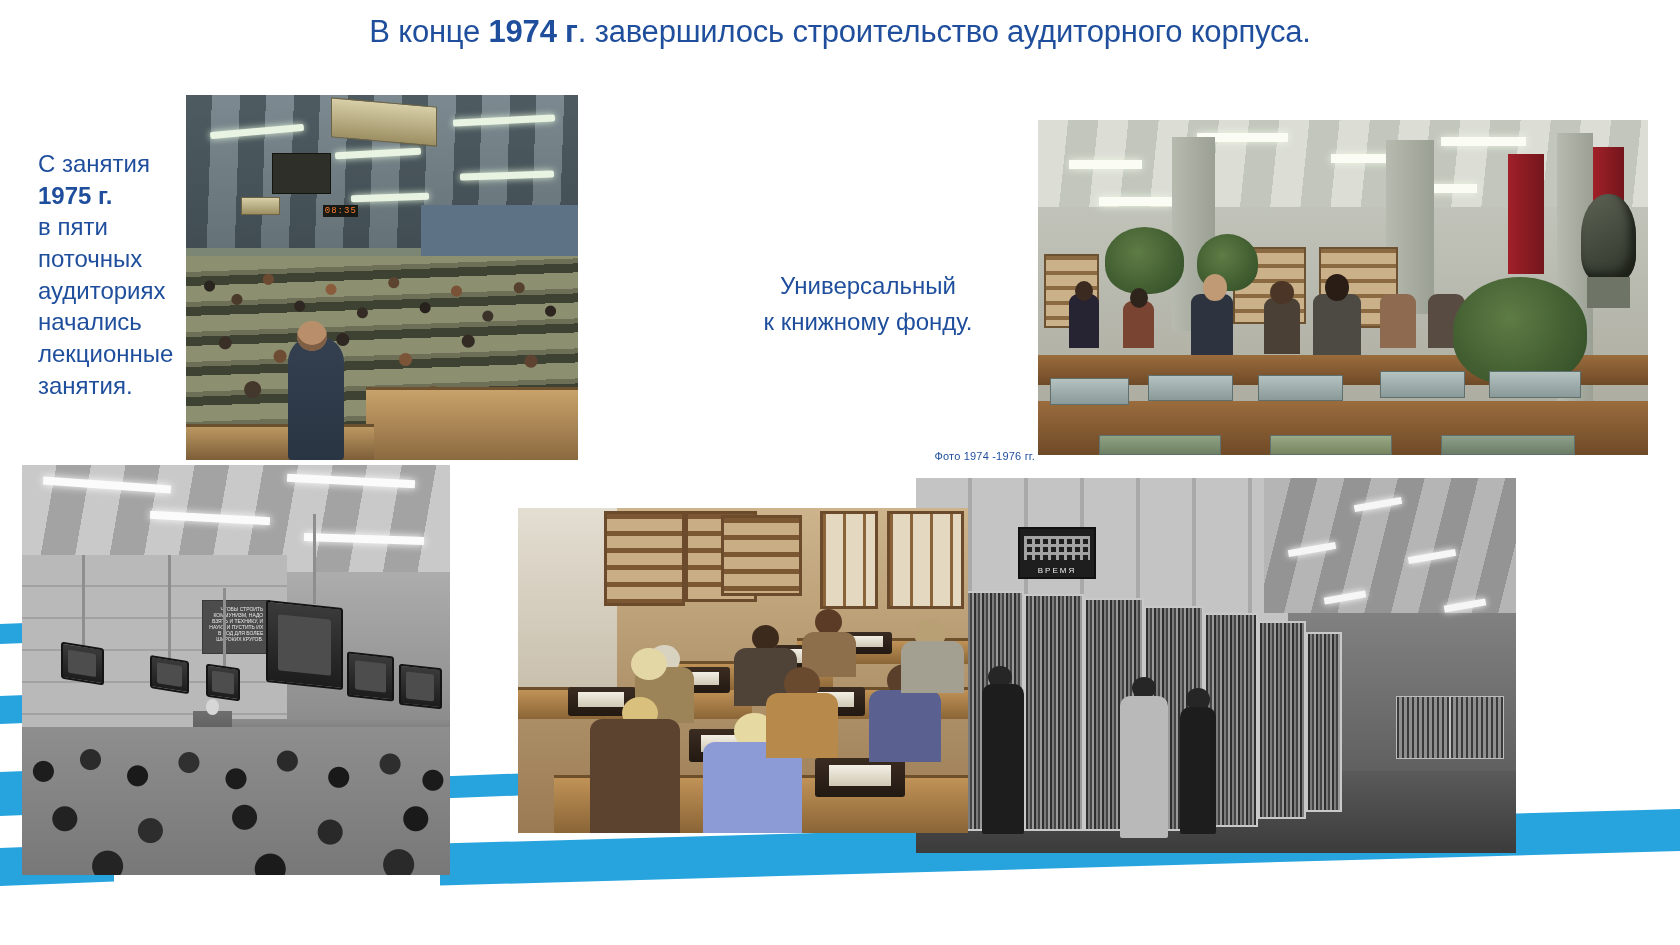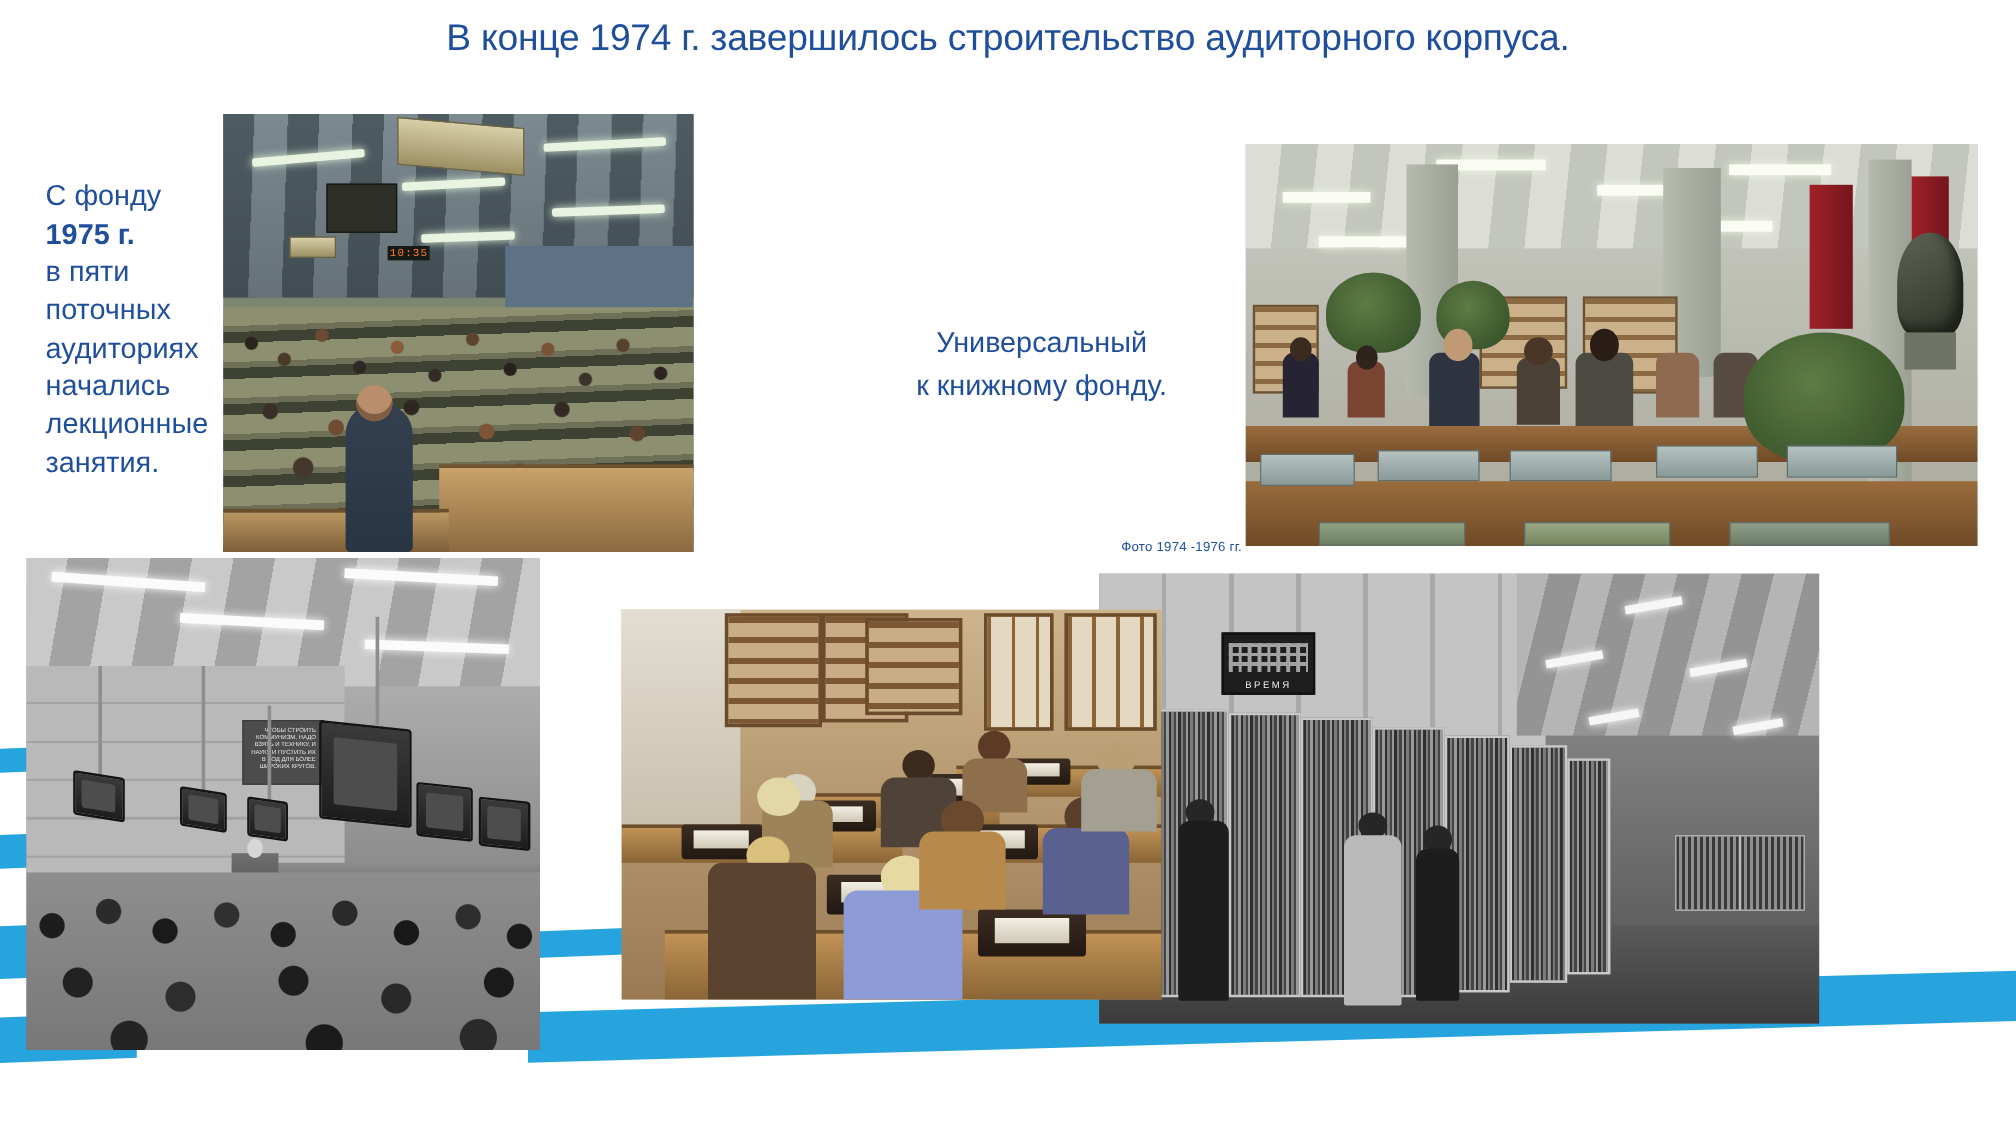--- a/index.html
+++ b/index.html
@@ -16,21 +16,21 @@
   
   #slide-title {
     position:absolute; left:0; top:14px; width:1680px;
     text-align:center;
     color:#1f4e9c;
     font-size:31px;
     font-weight:400;
     letter-spacing:-0.2px;
     white-space:nowrap;
   }
-  #slide-title b { font-weight:400; }
+  #slide-title b { font-weight:700; }
 
   
   .bodytext { position:absolute; color:#1f4e9c; font-size:24px; line-height:1.32; }
   #left-text { left:38px; top:148px; width:175px; text-align:left; }
   #left-text .em { font-weight:700; }
   #mid-text-a { left:660px; top:140px; width:360px; text-align:center; line-height:1.95; }
   #mid-text-b { left:688px; top:268px; width:360px; text-align:center; line-height:1.52; }
   #photo-caption {
     position:absolute; left:660px; top:450px; width:375px;
     text-align:right; color:#1f4e9c; font-size:11px; letter-spacing:0.2px;
@@ -208,21 +208,21 @@
   </h1>
 
   <div class="stripe" id="stripe-1"></div>
   <div class="stripe" id="stripe-2"></div>
   <div class="stripe" id="stripe-3"></div>
   <div class="stripe" id="stripe-4"></div>
   <div class="stripe" id="stripe-5"></div>
   <div class="stripe" id="stripe-6"></div>
 
   <div class="bodytext" id="left-text">
-    <div>С фонду</div>
+    <div>С занятия</div>
     <div class="em">1975 г.</div>
     <div>в пяти</div>
     <div>поточных</div>
     <div>аудиториях</div>
     <div>начались</div>
     <div>лекционные</div>
     <div>занятия.</div>
   </div>
 
 
@@ -236,21 +236,21 @@
   <div class="photo" id="photo-lecture-color">
     <div class="plc-ceiling ph-layer" style="height:42%"></div>
     <div class="plc-tube" style="left:6%;top:9%;width:24%;transform:rotate(-5deg)"></div>
     <div class="plc-tube" style="left:38%;top:15%;width:22%;transform:rotate(-3deg)"></div>
     <div class="plc-tube" style="left:68%;top:6%;width:26%;transform:rotate(-3deg)"></div>
     <div class="plc-tube" style="left:70%;top:21%;width:24%;transform:rotate(-2deg)"></div>
     <div class="plc-tube" style="left:42%;top:27%;width:20%;transform:rotate(-2deg)"></div>
     <div class="plc-box" style="left:37%;top:2%;width:27%;height:11%;transform:skewY(5deg)"></div>
     <div class="plc-dark" style="left:22%;top:16%;width:15%;height:11%"></div>
     <div class="plc-box" style="left:14%;top:28%;width:10%;height:5%"></div>
-    <div class="plc-clock" style="left:35%;top:30%;width:9%;height:12px">10:35</div>
+    <div class="plc-clock" style="left:35%;top:30%;width:9%;height:12px">08:35</div>
     <div class="plc-dark" style="left:68%;top:36%;width:8%;height:6%"></div>
     <div class="plc-dark" style="left:84%;top:36%;width:10%;height:8%"></div>
     <div class="plc-wall"></div>
     <div class="plc-seating"></div>
     <div class="plc-crowd"></div>
     <div class="plc-desk"></div>
     <div class="plc-desk2"></div>
     <div class="plc-lecturer"></div>
     <div class="plc-head"></div>
   </div>

